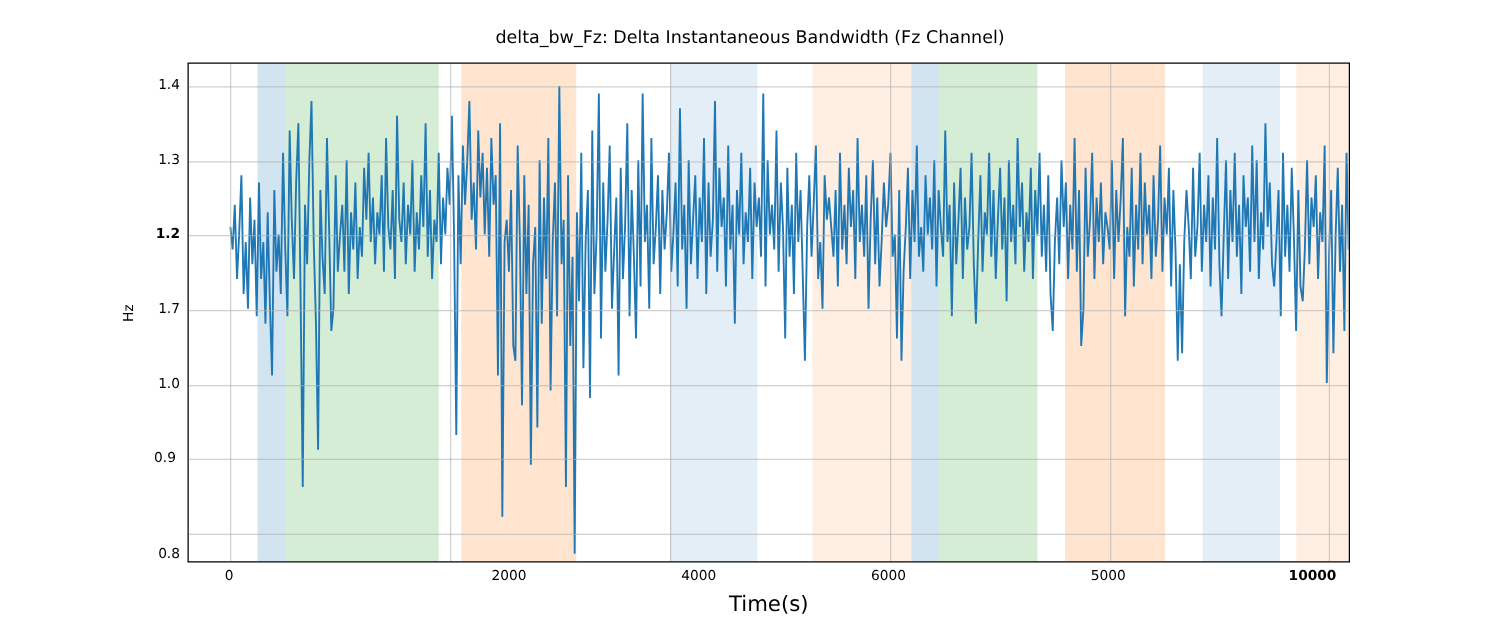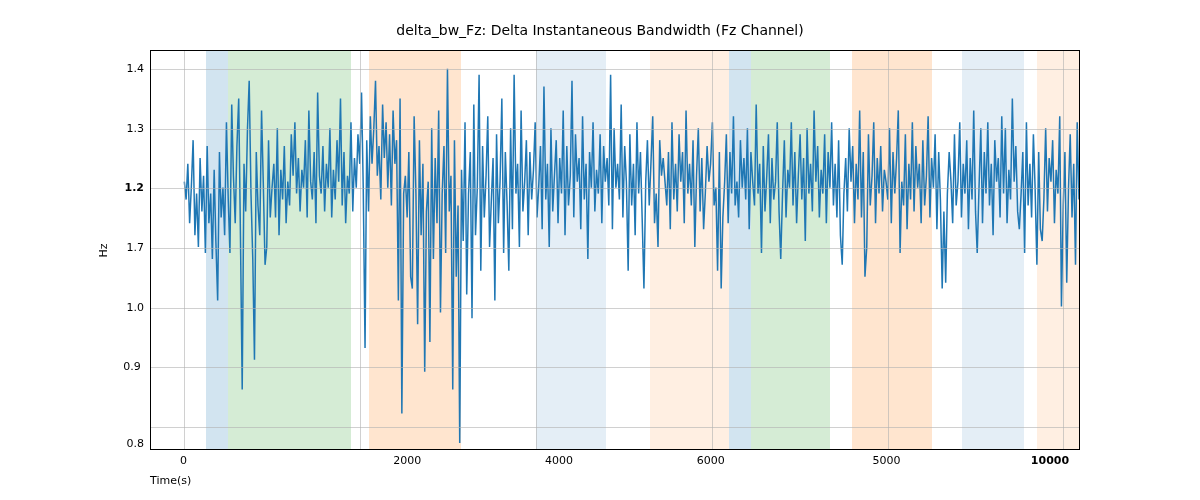--- a/index.html
+++ b/index.html
@@ -74,22 +74,22 @@
     transform: translateY(-50%);
     font-size: 11px;
     text-align: right;
     width: 24px;
   }
   .xlabel {
     position: absolute;
     top: 474px;
     left: 150px;
     width: 930px;
-    text-align: left;
-    font-size: 11px;
+    text-align: center;
+    font-size: 17px;
   }
   .ylabel {
     position: absolute;
     left: 96px;
     top: 50px;
     height: 400px;
     display: flex;
     align-items: center;
     justify-content: center;
   }

